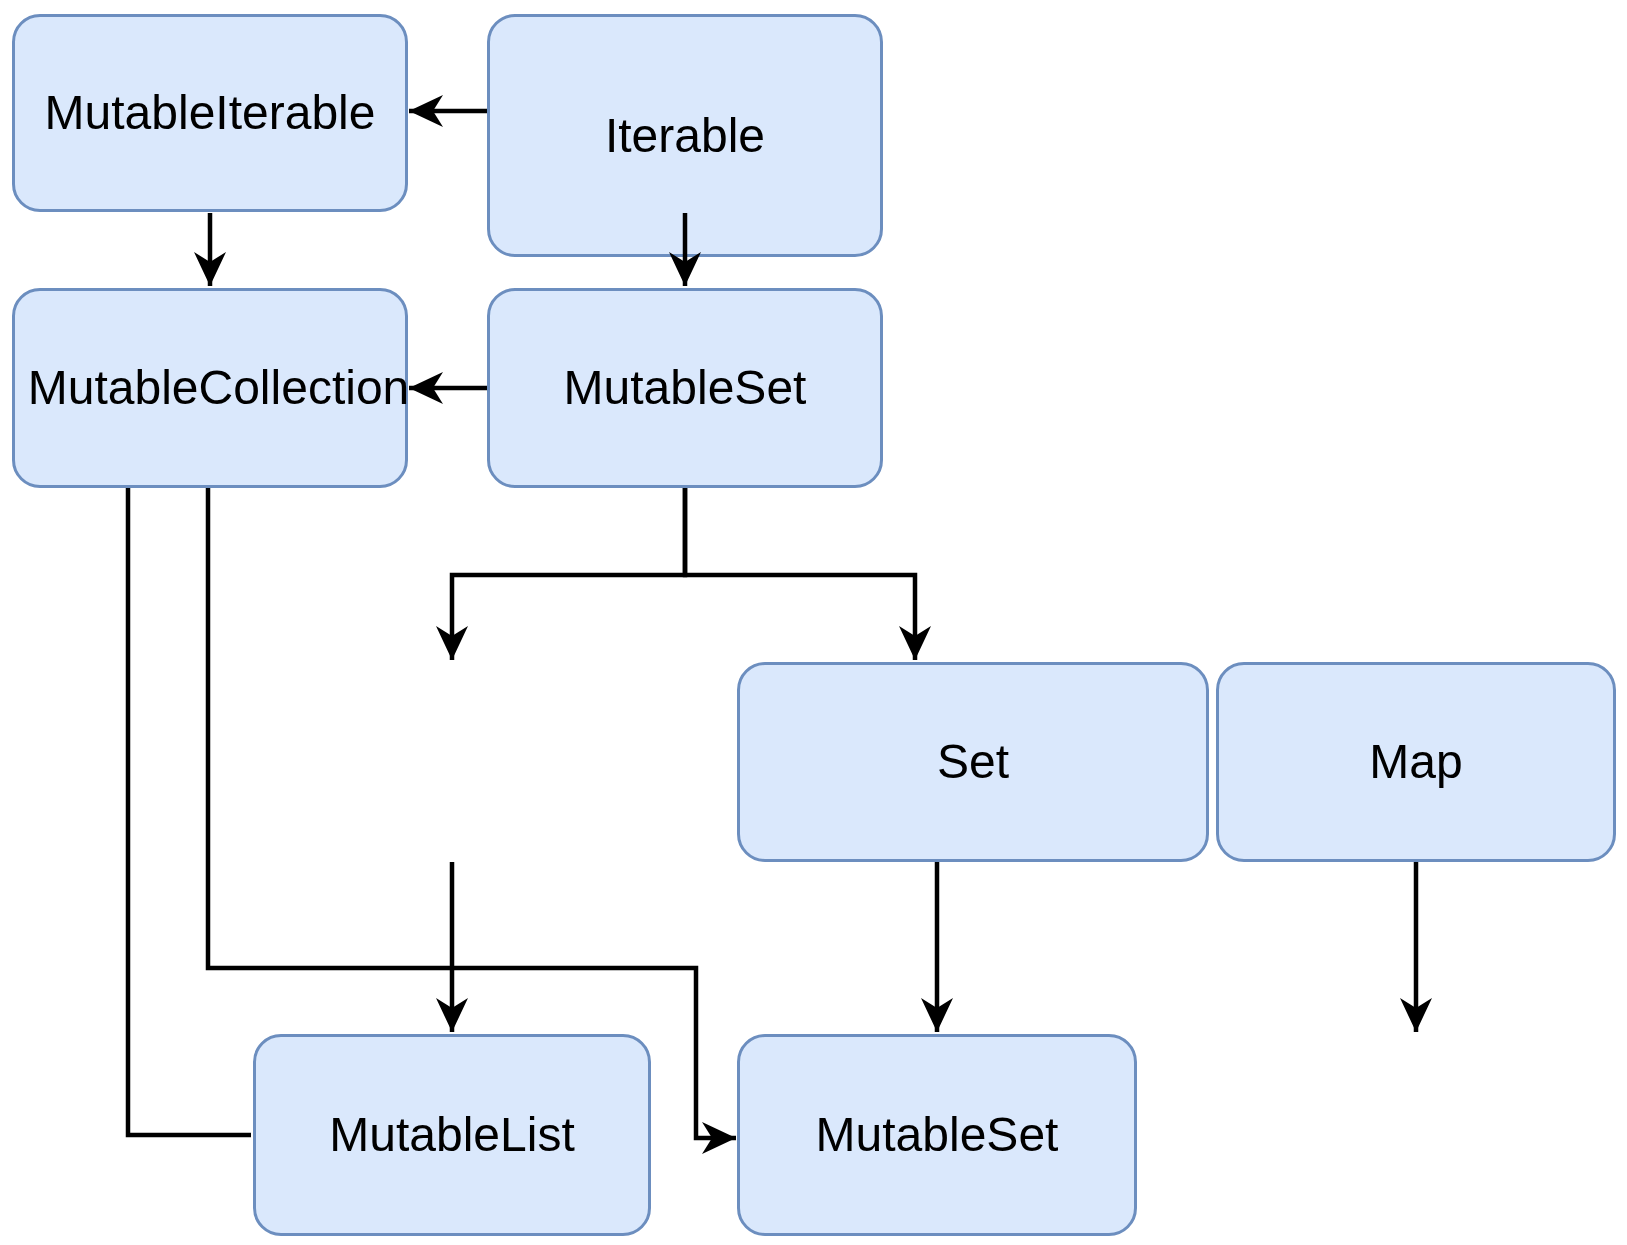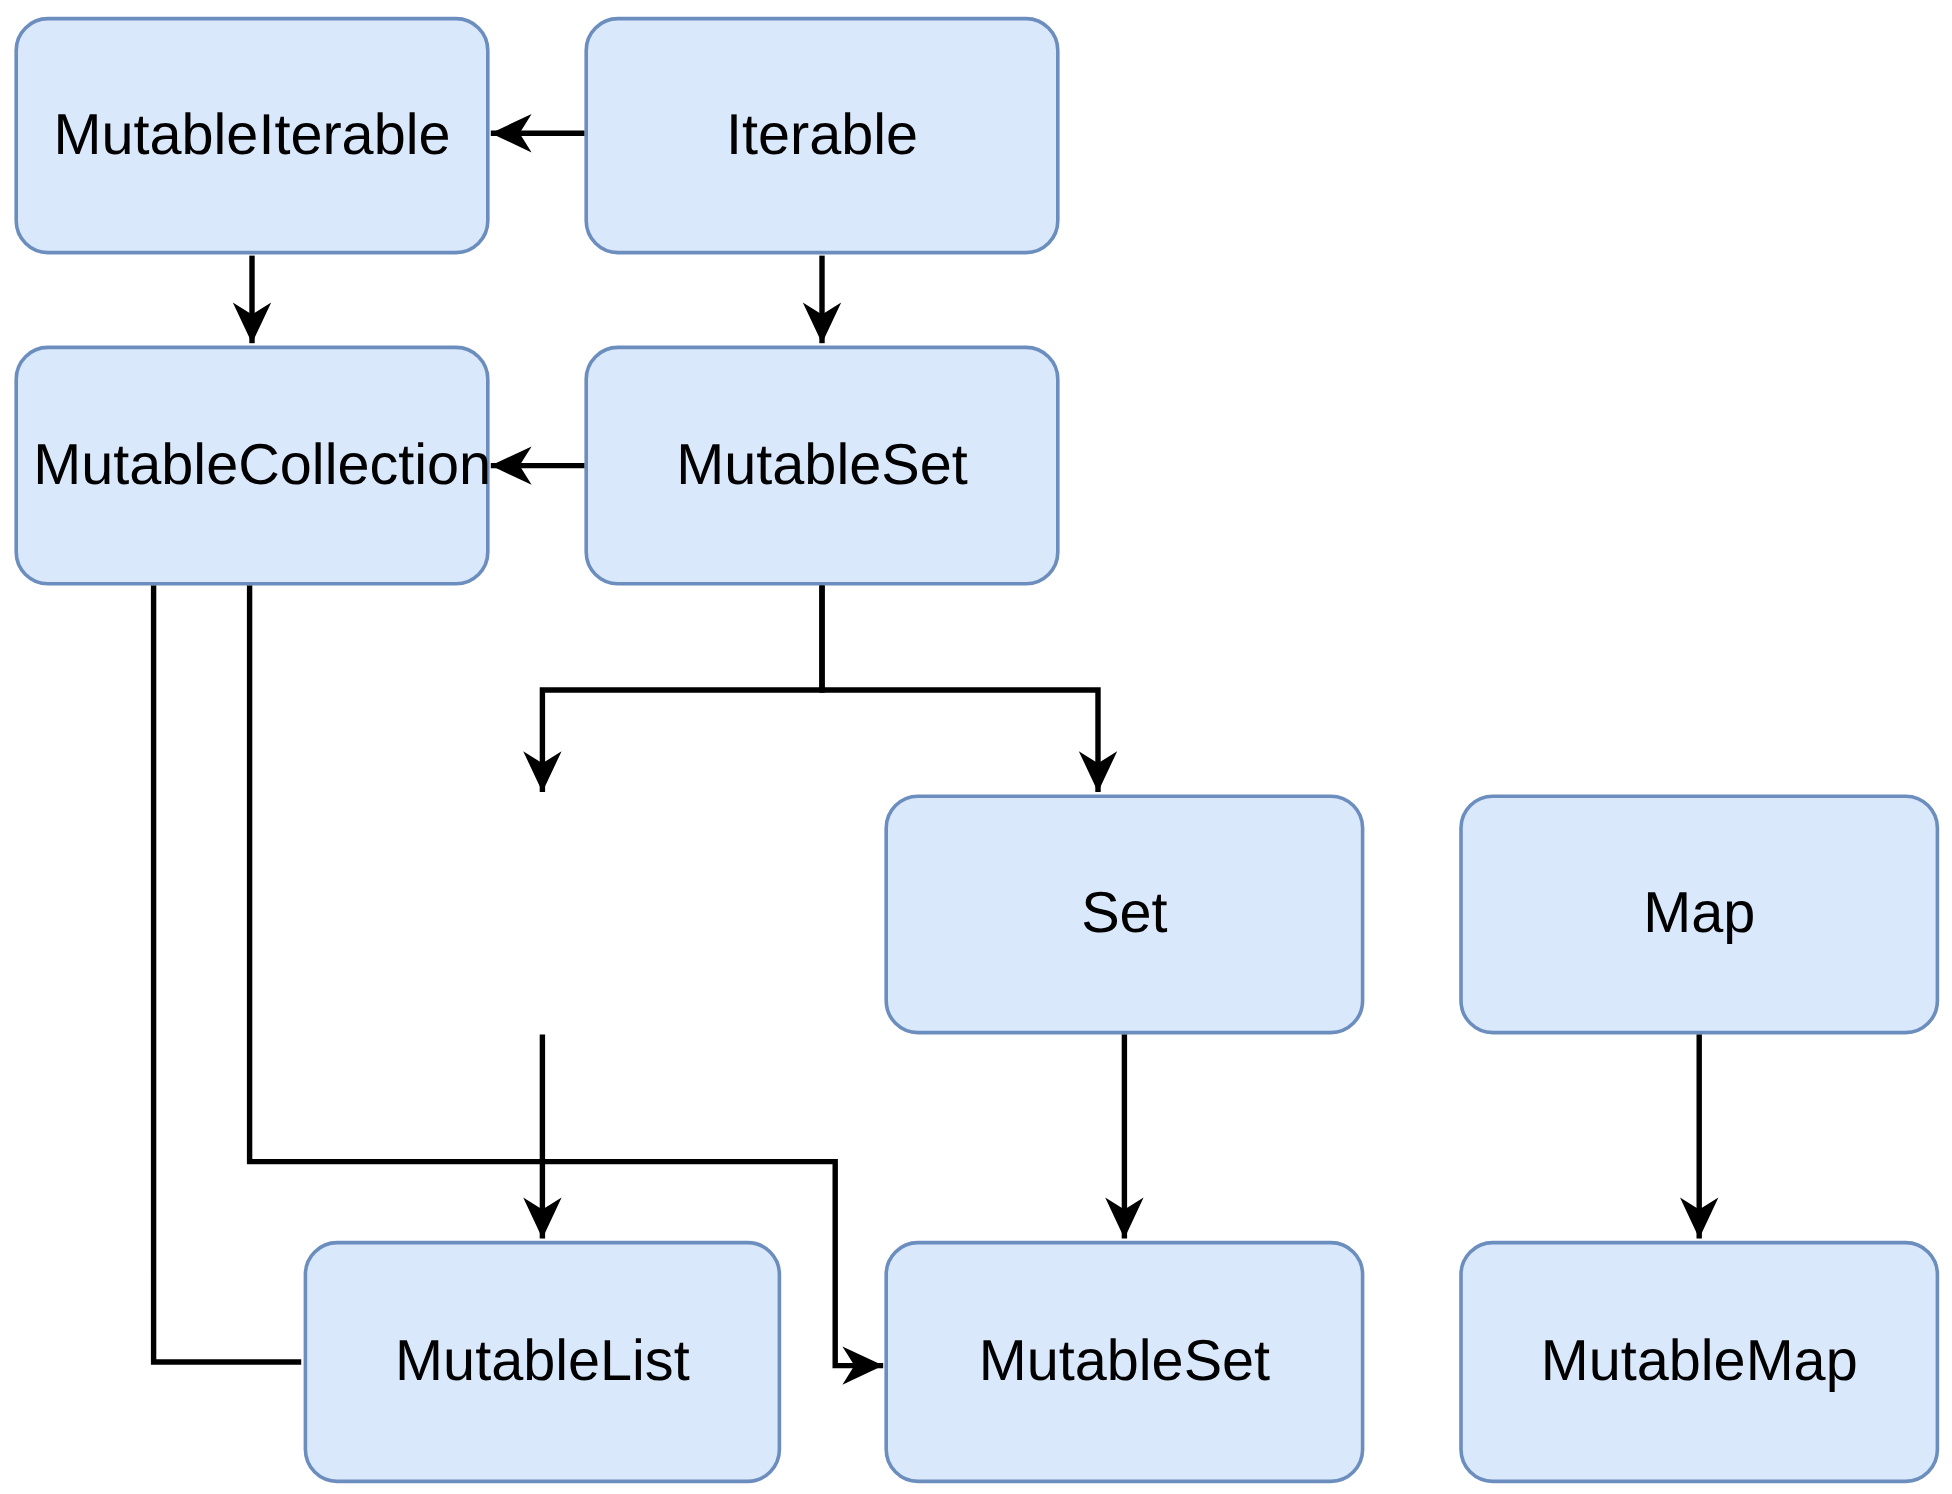--- a/index.html
+++ b/index.html
@@ -47,43 +47,40 @@
   }
 </style>
 </head>
 <body>
 
 <div class="canvas">
 
   <div class="node" style="left:12px;   top:14px;   width:396px; height:198px;">
     <span class="label">MutableIterable</span>
   </div>
-  <div class="node" style="left:487px;  top:14px;   width:396px; height:198px;">
+  <div class="node" style="left:487px;  top:14px;   width:396px; height:243px;">
     <span class="label">Iterable</span>
   </div>
   <div class="node" style="left:12px;   top:288px;  width:396px; height:200px;padding-left:17px;">
     <span class="label">MutableCollection</span>
   </div>
   <div class="node" style="left:487px;  top:288px;  width:396px; height:200px;">
     <span class="label">MutableSet</span>
   </div>
-  <div class="node" style="left:737px;  top:662px;  width:400px; height:200px;">
+  <div class="node" style="left:737px;  top:662px;  width:472px; height:200px;">
     <span class="label">Set</span>
   </div>
   <div class="node" style="left:1216px; top:662px;  width:400px; height:200px;">
     <span class="label">Map</span>
   </div>
   <div class="node" style="left:737px;  top:1034px; width:400px; height:202px;">
     <span class="label">MutableSet</span>
   </div>
   <div class="node" style="left:253px;  top:1034px; width:398px; height:202px;">
     <span class="label">MutableList</span>
-  </div>
-  <div class="node" style="left:1216px; top:1034px; width:400px; height:202px;">
-    <span class="label">MutableMap</span>
   </div>
 
   <svg class="edges" width="1627" height="1245" viewBox="0 0 1627 1245">
     <defs>
       <marker id="arrowhead" markerUnits="userSpaceOnUse" markerWidth="40" markerHeight="40" viewBox="0 0 40 40" refX="36" refY="20" orient="auto">
         <path d="M36 20 L2 4 L12 20 L2 36 Z" fill="#000000"></path>
       </marker>
     </defs>
 
     <path class="edge" d="M487 111 H409" marker-end="url(#arrowhead)"></path>

